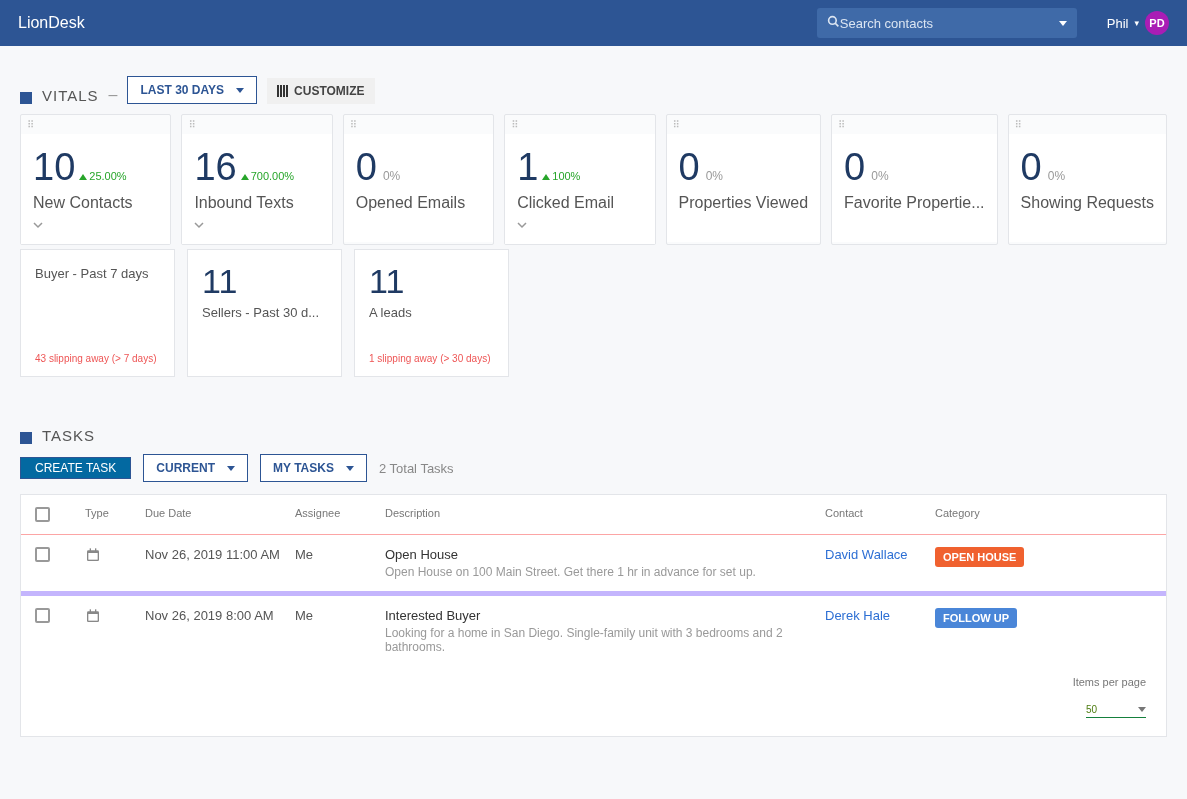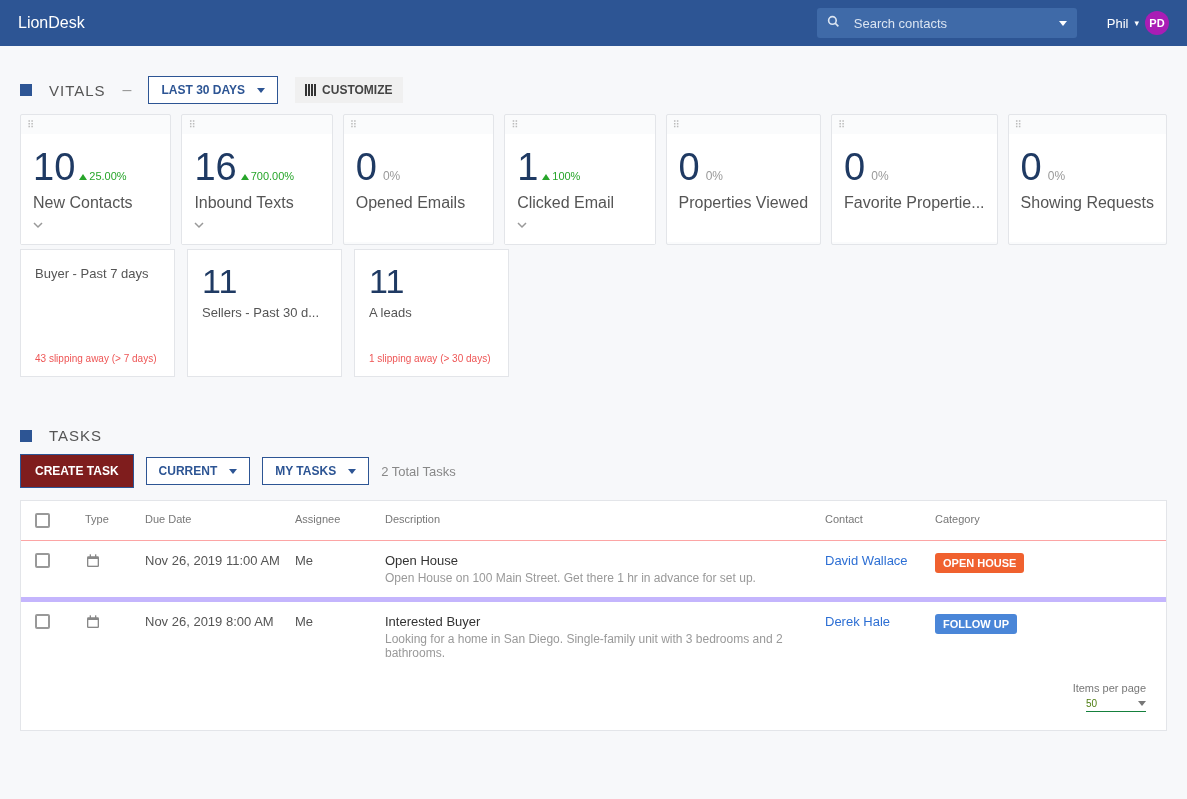--- a/index.html
+++ b/index.html
@@ -1,34 +1,34 @@
 <!DOCTYPE html>
 <html><head>
 <meta charset="utf-8">
 <style>
   *{box-sizing:border-box;margin:0;padding:0;font-family:Arial,Helvetica,sans-serif}
   body{background:#f7f8fa;color:#333;width:1187px}
   
   .topbar{background:#2d5594;height:46px;display:flex;align-items:center;padding:0 18px;color:#fff}
   .brand{font-size:16px;flex:1}
-  .search{display:flex;align-items:center;background:#3f6aa8;border-radius:3px;width:260px;height:30px;padding:0 10px;color:#dbe5f2;gap:14px}
+  .search{display:flex;align-items:center;background:#3f6aa8;border-radius:3px;width:260px;height:30px;padding:0 10px;color:#dbe5f2;gap:0}
   .search input{background:transparent;border:none;outline:none;color:#fff;flex:1;font-size:13px}
   .search input::placeholder{color:#dbe5f2}
   .user{display:flex;align-items:center;gap:6px;margin-left:30px;font-size:13px}
   .avatar{width:24px;height:24px;border-radius:50%;background:#a91db5;display:flex;align-items:center;justify-content:center;font-size:11px;font-weight:bold}
   .caret-down{width:0;height:0;border-left:4px solid transparent;border-right:4px solid transparent;border-top:5px solid currentColor;display:inline-block}
   .caret-white{border-top-color:#fff}
   
   .page{padding:18px 20px}
-  .sec-head{display:flex;align-items:center;gap:17px;margin-top:12px;margin-bottom:10px}
+  .sec-head{display:flex;align-items:flex-end;gap:10px;margin-top:12px;margin-bottom:10px}
   .sq{width:12px;height:12px;background:#2d5594;display:inline-block}
   .sec-title{font-size:15px;color:#555;letter-spacing:1px}
   .dash{color:#999}
   .pill{border:1px solid #2d5594;color:#2d5594;background:#fff;font-size:12px;font-weight:bold;padding:6px 12px;display:flex;align-items:center;gap:12px;cursor:pointer}
-  .pill-solid{background:#7f1d1d;color:#fff;border:1px solid #2d5594;font-size:12px;font-weight:bold;padding:9px 14px;cursor:pointer}
+  .pill-solid{background:#0369a1;color:#fff;border:1px solid #2d5594;font-size:12px;font-weight:normal;padding:3px 14px;cursor:pointer}
   .custbtn{background:#f0f0f0;padding:6px 10px;font-size:12px;font-weight:bold;color:#444;display:flex;align-items:center;gap:6px;cursor:pointer}
   .bars{display:inline-flex;gap:1px}
   .bars span{width:2px;height:12px;background:#333;display:inline-block}
   
   .cards{display:flex;gap:10px}
   .vcard-outer{flex:1;border:1px solid #e3e5e9;background:#fafbfc;border-radius:2px}
   .drag{padding:4px 6px;color:#bbb;font-size:10px;cursor:move;letter-spacing:1px}
   .vcard{background:#fff;padding:14px 12px 12px}
   .big{font-size:38px;color:#1f3a63;font-weight:400;line-height:1}
   .pct{font-size:11px;color:#27a52a;margin-left:4px}
@@ -52,21 +52,21 @@
   .trow{border-top:5px solid #c4b5fd;font-size:13px;color:#555}
   .trow:first-of-type{border-top:none}
   .cb{width:15px;height:15px;border:2px solid #999;border-radius:2px;cursor:pointer}
   .cal-ic{color:#888}
   .ttitle{color:#333;font-size:13px}
   .tdesc{color:#999;font-size:12px;margin-top:3px}
   .link{color:#2d6fd4;cursor:pointer}
   .badge{display:inline-block;padding:4px 8px;border-radius:3px;font-size:11px;font-weight:bold;color:#fff}
   .b-orange{background:#f0612f}
   .b-blue{background:#4a86d8}
-  .pager{display:flex;justify-content:space-between;padding:10px 20px 18px;font-size:11px;color:#777;flex-direction:column;align-items:flex-end;gap:4px}
+  .pager{display:flex;justify-content:space-between;padding:10px 20px 18px;font-size:11px;color:#777;flex-direction:column;align-items:flex-end;gap:16px}
   .pgsel{border:none;border-bottom:1px solid #15803d;background:transparent;width:60px;display:flex;justify-content:space-between;align-items:center;font-size:10px;color:#4d7c0f;padding-bottom:2px;cursor:pointer}
 </style>
 </head>
 <body>
 
 <div class="topbar">
   <div class="brand">LionDesk</div>
   <div class="search">
     <span>
       <svg width="13" height="13" viewBox="0 0 24 24" fill="none" stroke="currentColor" stroke-width="3">

